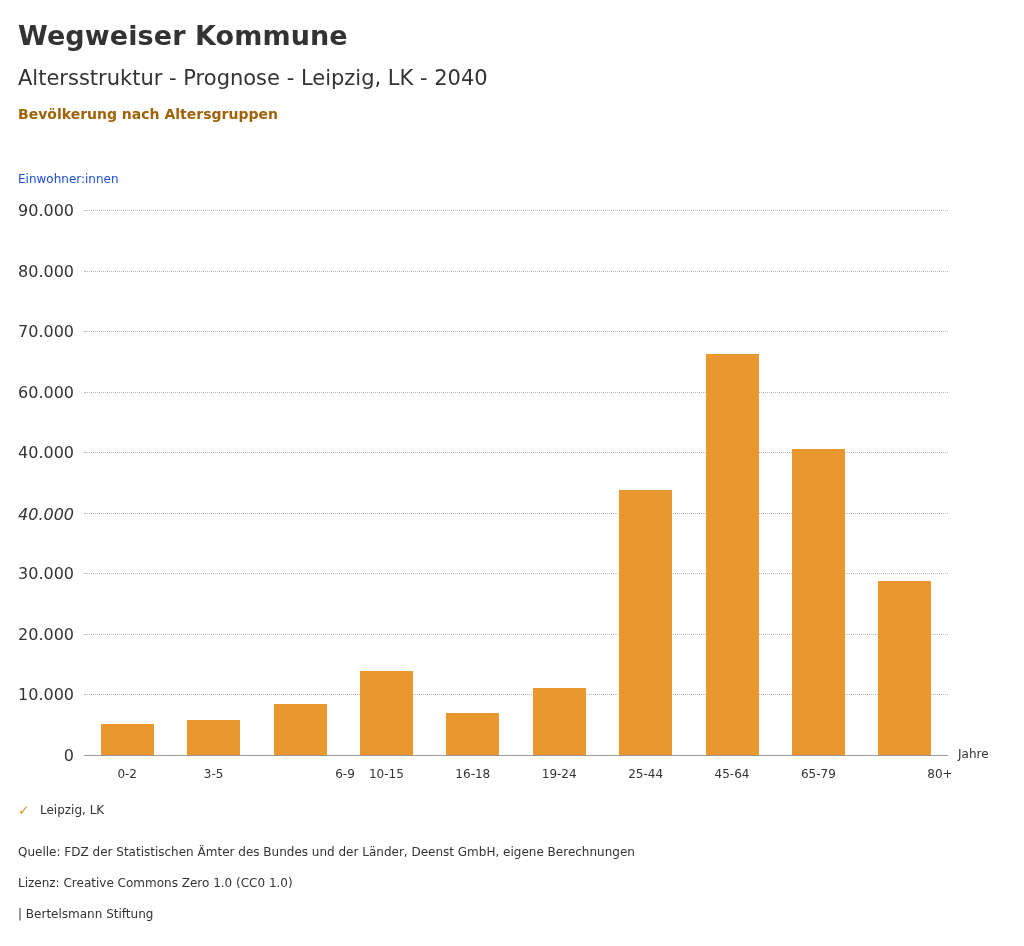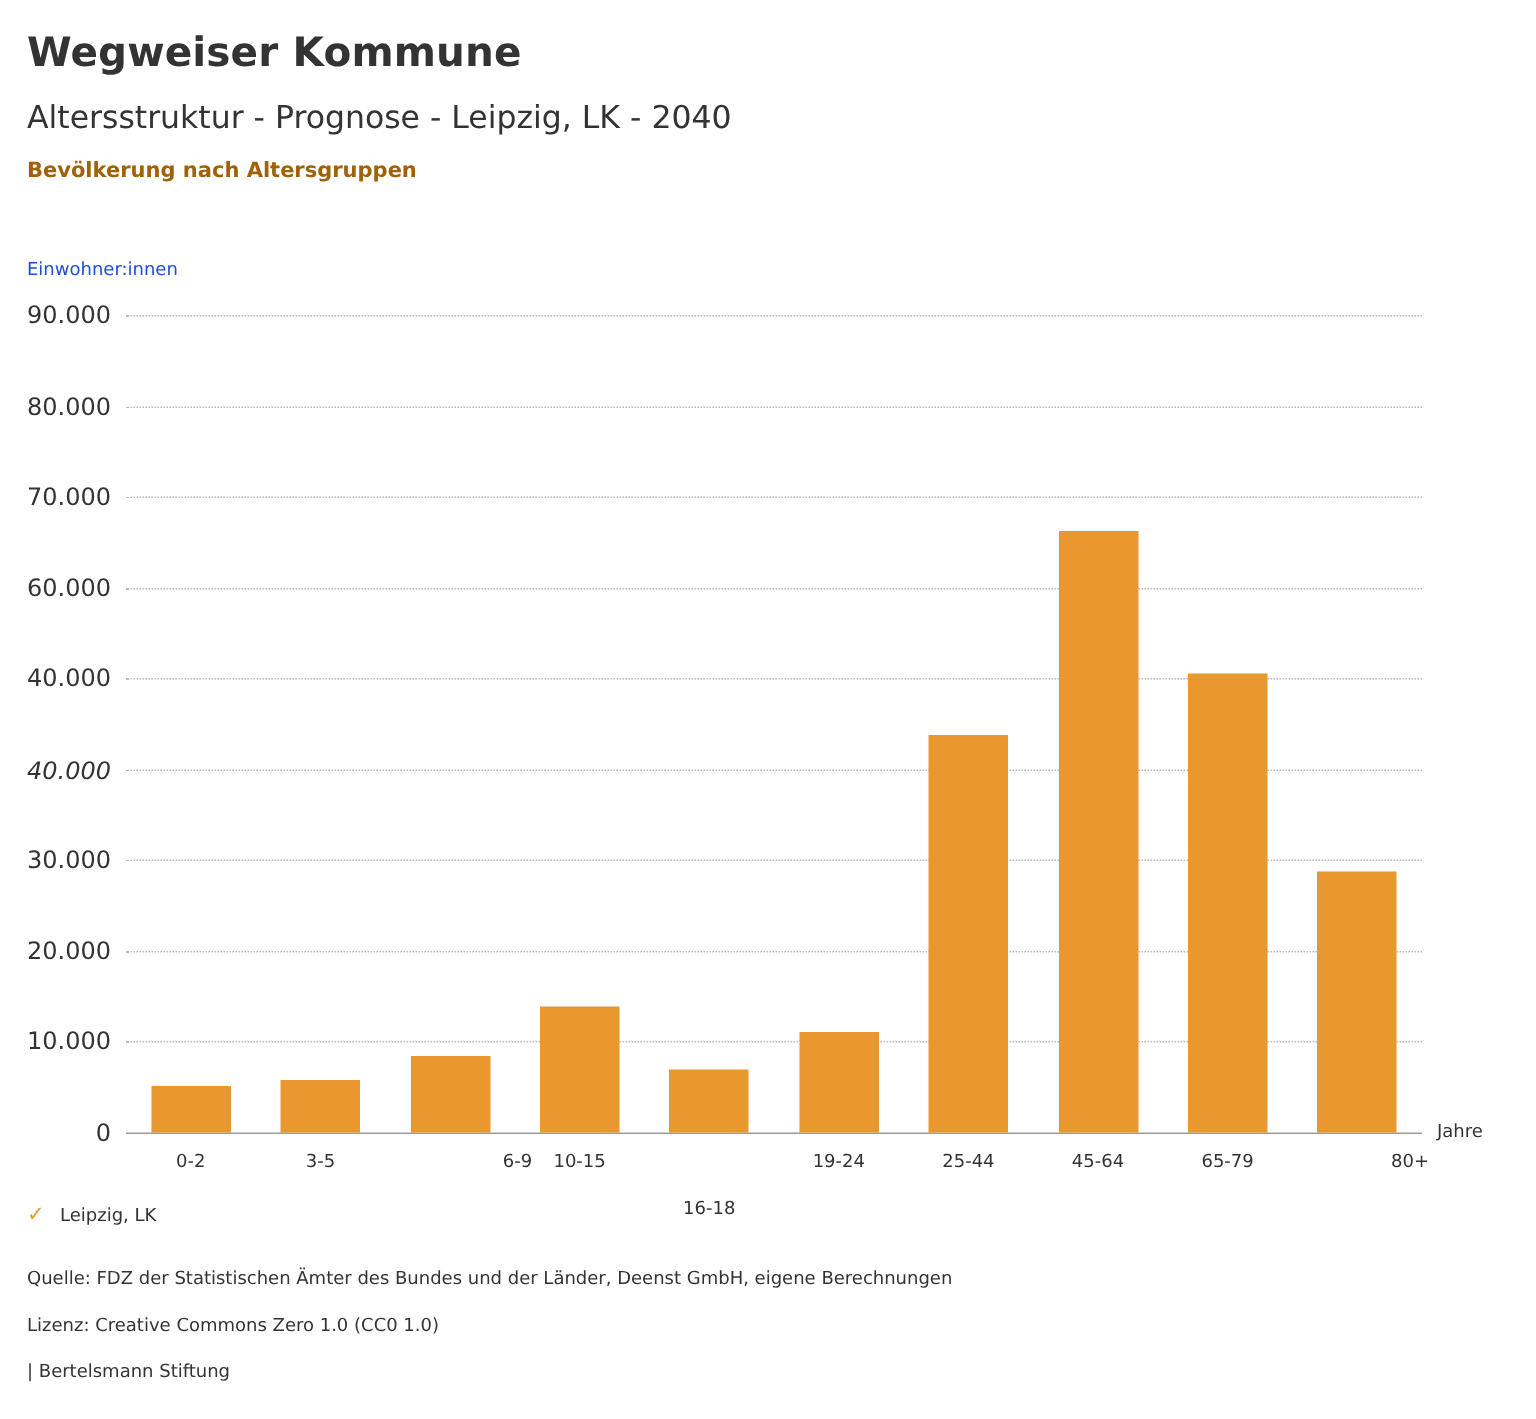--- a/index.html
+++ b/index.html
@@ -159,21 +159,21 @@
       <div class="ylabel" style="top: 0px; left: -72px;">90.000</div>
       <div class="bar" title="0-2: 5100" style="left: 16.7px; width: 53px; height: 30.8833px; background: rgb(232, 152, 47);"></div>
       <div class="xlabel" style="left: 43.2px; top: 557px;">0-2</div>
       <div class="bar" title="3-5: 5800" style="left: 103.1px; width: 53px; height: 35.1222px; background: rgb(232, 152, 47);"></div>
       <div class="xlabel" style="left: 129.6px; top: 557px;">3-5</div>
       <div class="bar" title="6-9: 8400" style="left: 189.5px; width: 53px; height: 50.8667px; background: rgb(232, 152, 47);"></div>
       <div class="xlabel" style="left: 216px; top: 557px; margin-left: 45px;">6-9</div>
       <div class="bar" title="10-15: 13900" style="left: 275.9px; width: 53px; height: 84.1722px; background: rgb(232, 152, 47);"></div>
       <div class="xlabel" style="left: 302.4px; top: 557px;">10-15</div>
       <div class="bar" title="16-18: 6900" style="left: 362.3px; width: 53px; height: 41.7833px; background: rgb(232, 152, 47);"></div>
-      <div class="xlabel" style="left: 388.8px; top: 557px; margin-top: 31px;">16-18</div>
+      <div class="xlabel" style="left: 388.8px; top: 557px;">16-18</div>
       <div class="bar" title="19-24: 11100" style="left: 448.7px; width: 53px; height: 67.2167px; background: rgb(232, 152, 47);"></div>
       <div class="xlabel" style="left: 475.2px; top: 557px;">19-24</div>
       <div class="bar" title="25-44: 43700" style="left: 535.1px; width: 53px; height: 264.628px; background: rgb(232, 152, 47);"></div>
       <div class="xlabel" style="left: 561.6px; top: 557px;">25-44</div>
       <div class="bar" title="45-64: 66200" style="left: 621.5px; width: 53px; height: 400.878px; background: rgb(232, 152, 47);"></div>
       <div class="xlabel" style="left: 648px; top: 557px;">45-64</div>
       <div class="bar" title="65-79: 50500" style="left: 707.9px; width: 53px; height: 305.806px; background: rgb(232, 152, 47);"></div>
       <div class="xlabel" style="left: 734.4px; top: 557px;">65-79</div>
       <div class="bar" title="80+: 28700" style="left: 794.3px; width: 53px; height: 173.794px; background: rgb(232, 152, 47);"></div>
       <div class="xlabel" style="left: 856px; top: 557px;">80+</div>

